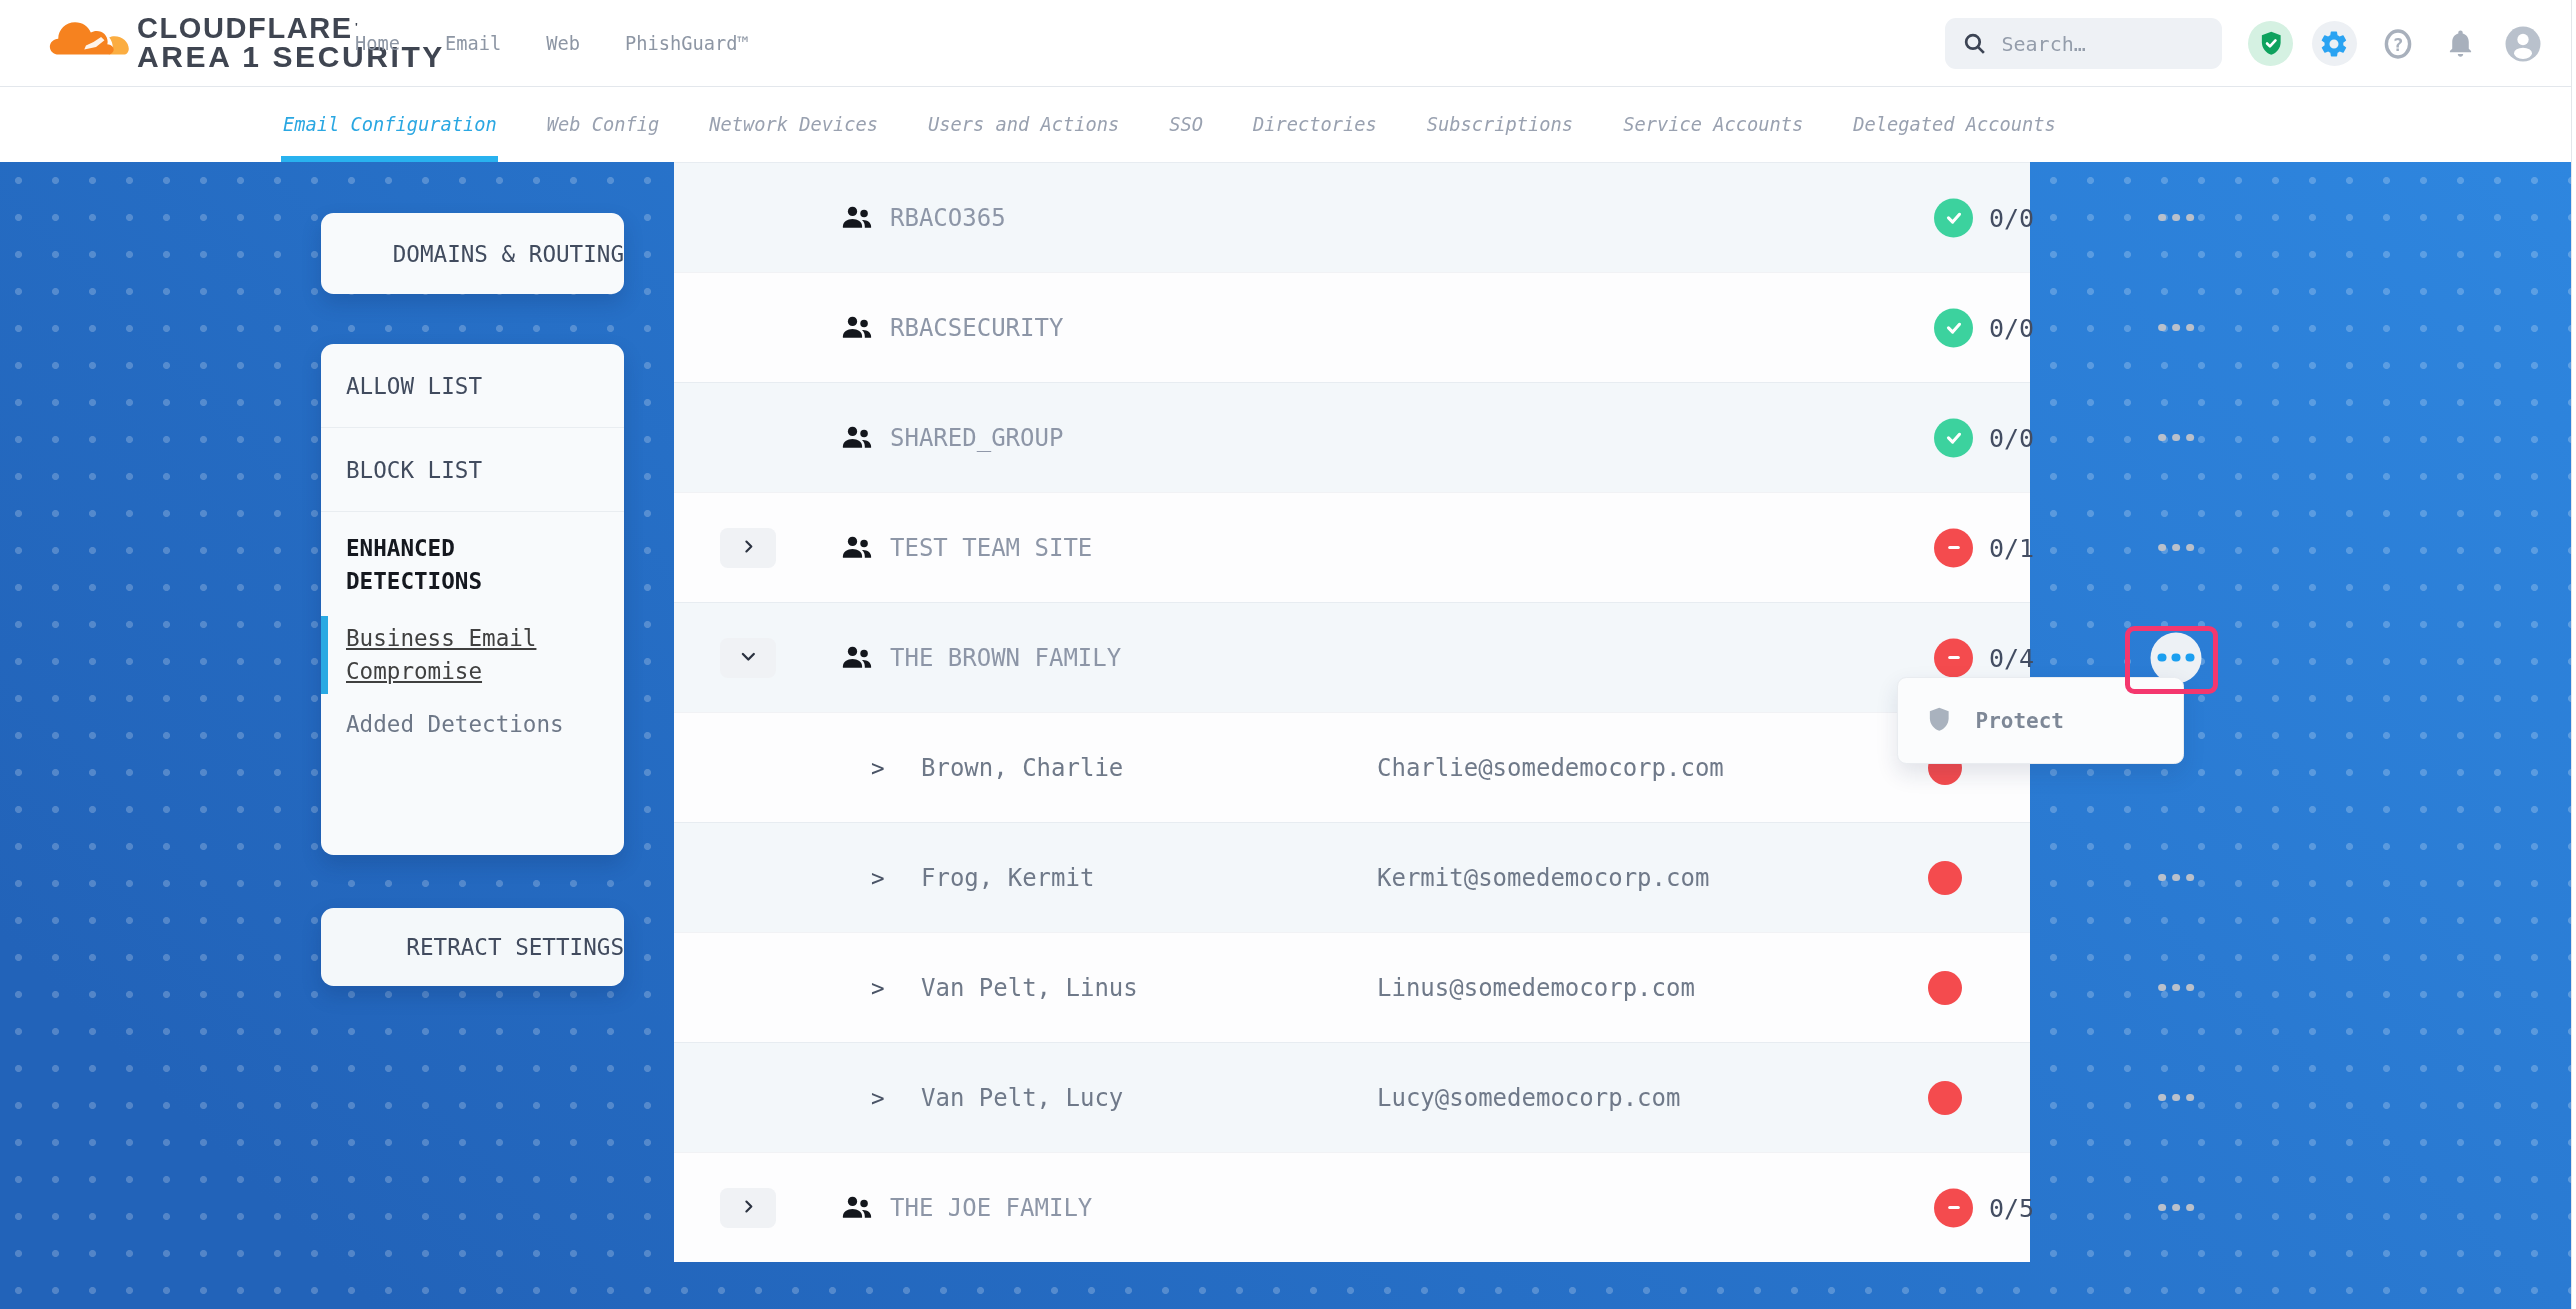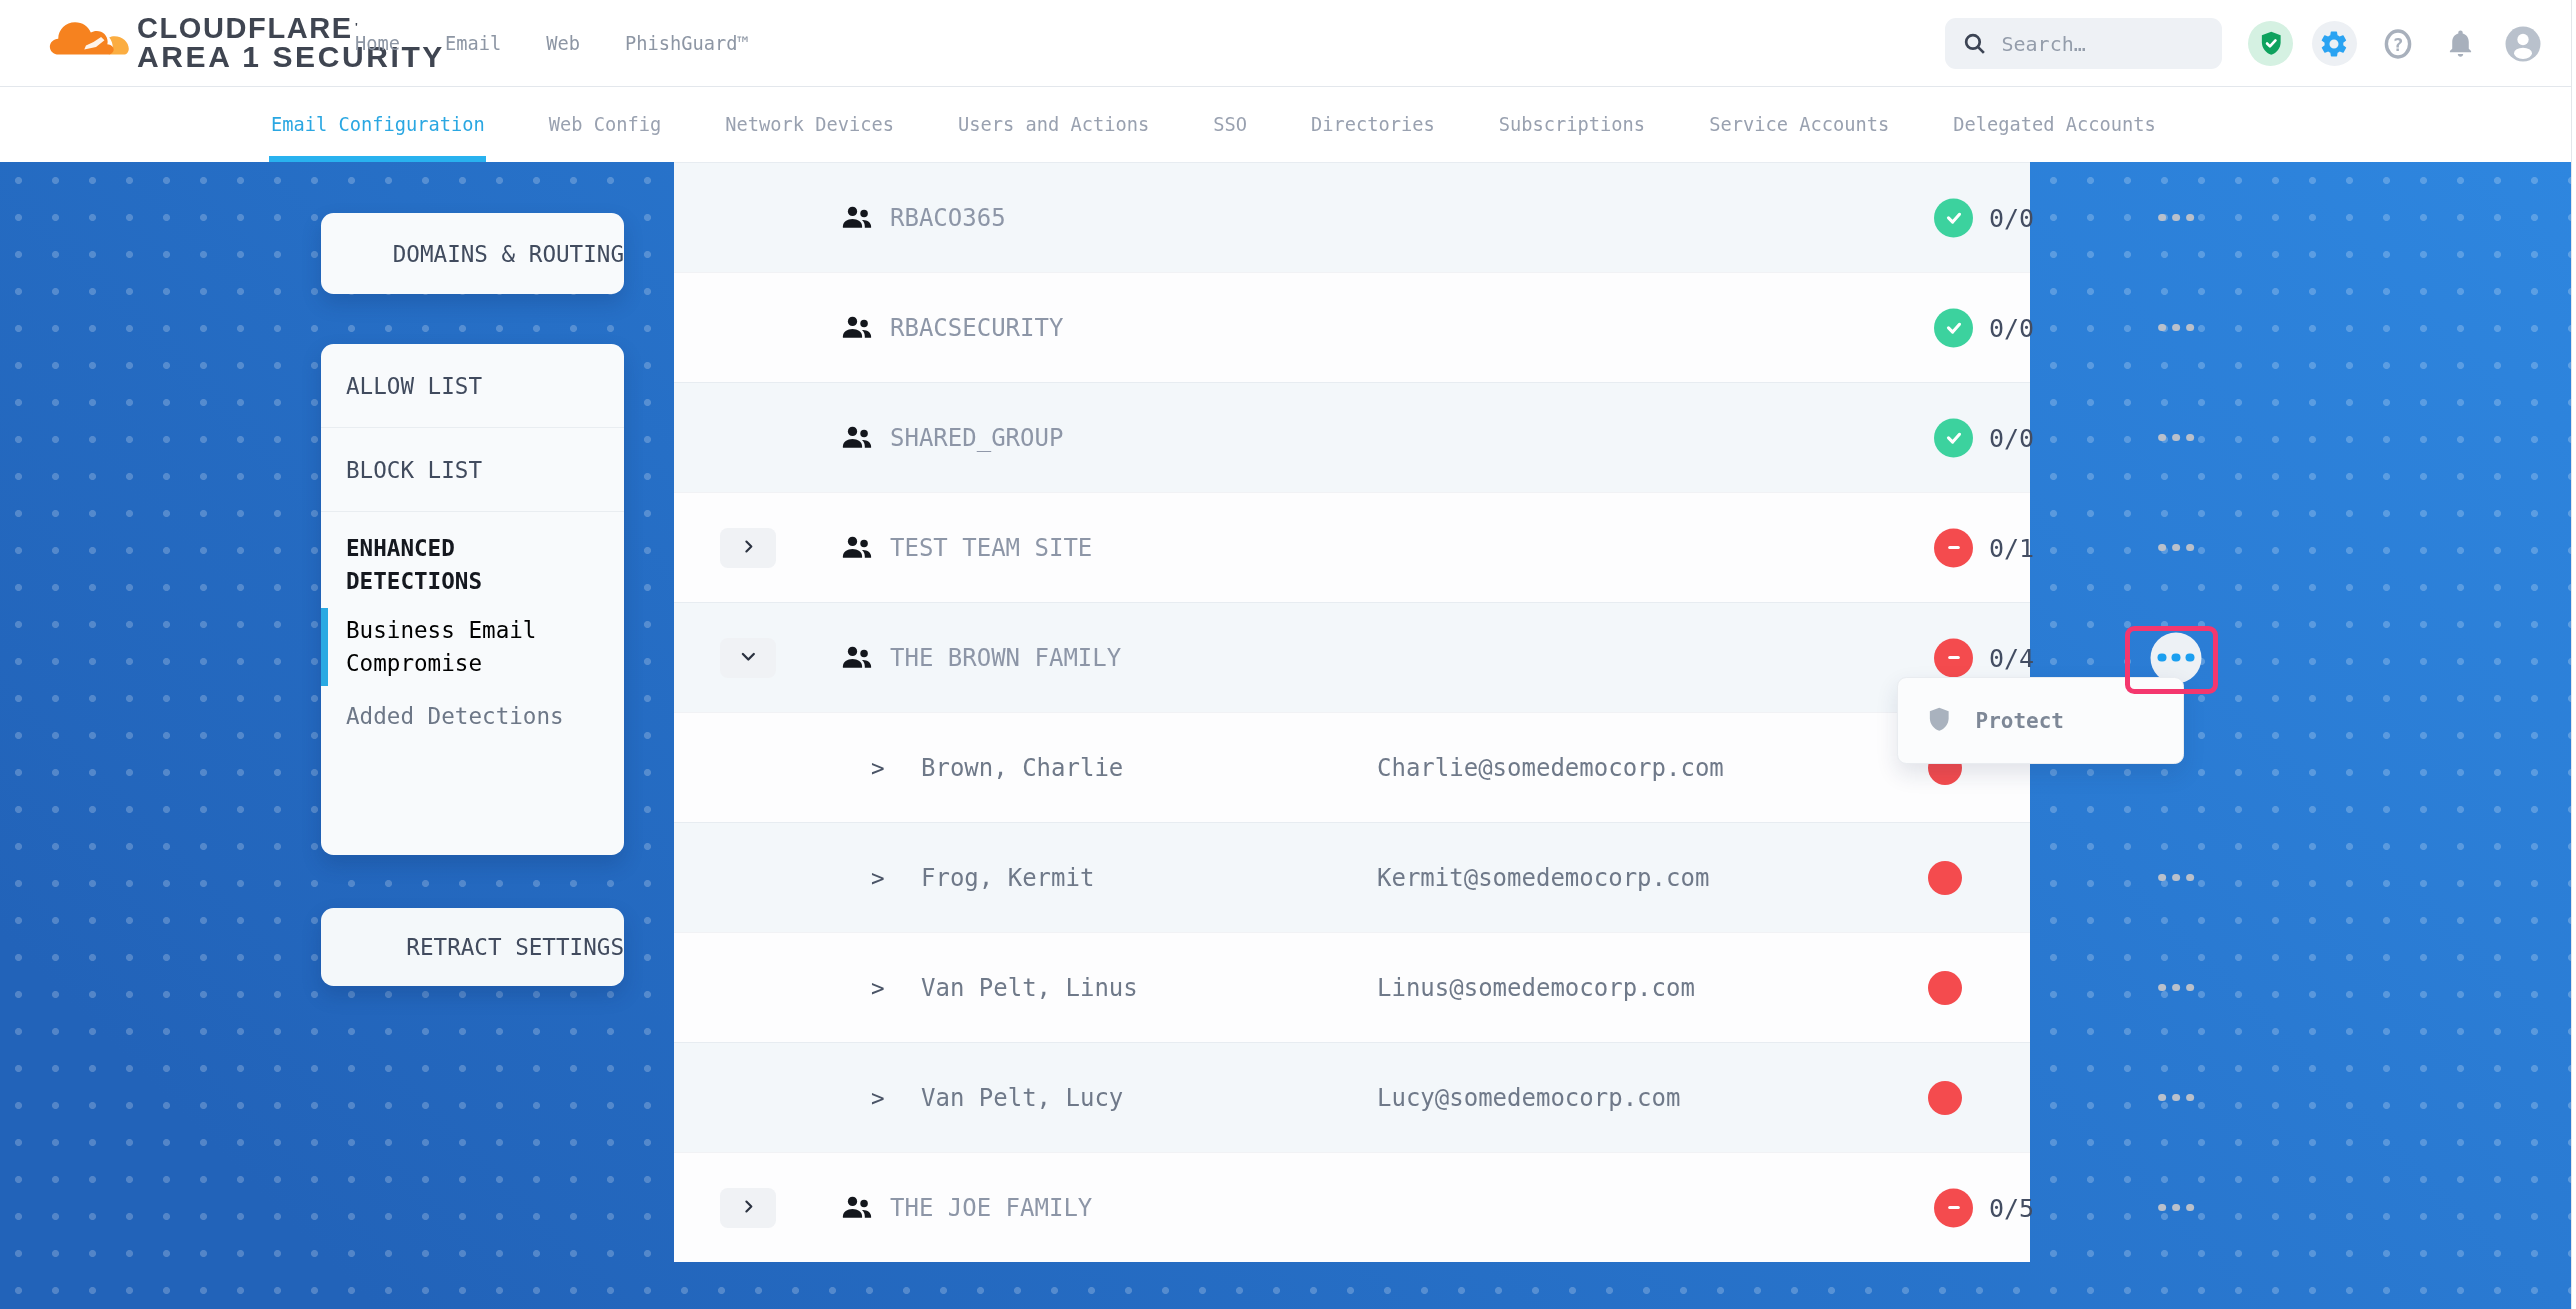--- a/index.html
+++ b/index.html
@@ -30,22 +30,22 @@
 
   .hicons { position: absolute; right: 31px; top: 0; height: 87px; display: flex;
             align-items: center; gap: 18.7px; }
   .icirc { width: 45px; height: 45px; border-radius: 50%; display: flex; align-items: center;
            justify-content: center; }
   .icirc.green { background: #d5f1e2; }
   .icirc.gray  { background: #edf0f4; }
   .iplain { width: 44px; height: 44px; display: flex; align-items: center; justify-content: center; }
 
   
-  .tabbar { position: absolute; top: 87px; left: 0; right: 0; height: 75px; background: #fff;
-            display: flex; align-items: stretch; gap: 64px; padding-left: 271px; z-index: 25; }
+  .tabbar { position: absolute; top: 87px; left: 12px; right: 0; height: 75px; background: #fff;
+            display: flex; align-items: stretch; gap: 50px; padding-left: 271px; z-index: 25; font-style: italic; }
   .tab { display: flex; align-items: center; font-size: 18.7px; color: #99a1b0;
          position: relative; cursor: pointer; white-space: nowrap; }
   .tab.active { color: #2aa7e2; }
   .tab.active::after { content: ""; position: absolute; left: -1.6px; right: -1.6px; bottom: 0;
                        height: 6.2px; background: #29b2ef; }
 
   
   .main { position: absolute; top: 162px; left: 0; right: 0; bottom: 0;
           background-image:
             radial-gradient(rgba(255,255,255,0.22) 3.1px, transparent 3.9px),
@@ -56,21 +56,21 @@
   .card { position: absolute; left: 321px; width: 303px; background: #f8fafc;
           border-radius: 12.5px; box-shadow: 0 9.3px 20px rgba(14, 38, 88, 0.20);
           color: #414b5e; font-size: 22.6px; justify-content: flex-end; }
   .card-domains { top: 51px; height: 81px; display: flex; align-items: center; padding-left: 25px; }
   .card-policies { top: 182px; height: 511px; }
   .s-item { height: 84px; display: flex; align-items: center; padding-left: 25px;
             border-bottom: 1.6px solid #e9edf1; cursor: pointer; }
   .enh { padding: 20px 23px 0 25px; position: relative; }
   .enh-title { color: #15181f; font-weight: bold; line-height: 33px; }
   .enh-sub { line-height: 33px; cursor: pointer; }
-  .enh-sub.active { margin-top: 16px; color: #000000; position: relative; }
+  .enh-sub.active { margin-top: 24px; color: #404040; position: relative; text-decoration: underline; }
   .enh-sub.active::before { content: ""; position: absolute; left: -25px; top: -6.2px; bottom: -6.2px;
                             width: 7px; background: #29a9e3; }
   .enh-sub.plain { margin-top: 20px; color: #6d7787; }
   .card-retract { top: 746px; height: 78px; display: flex; align-items: center;
                   padding-left: 25px; background: #f4f8fa; }
 
   
   .table { position: absolute; left: 674px; top: 0; width: 1356px; height: 1096px;
            background: #fff; }
   .row { position: relative; height: 110px; border-top: 0.8px solid rgba(25,40,70,0.05); }

